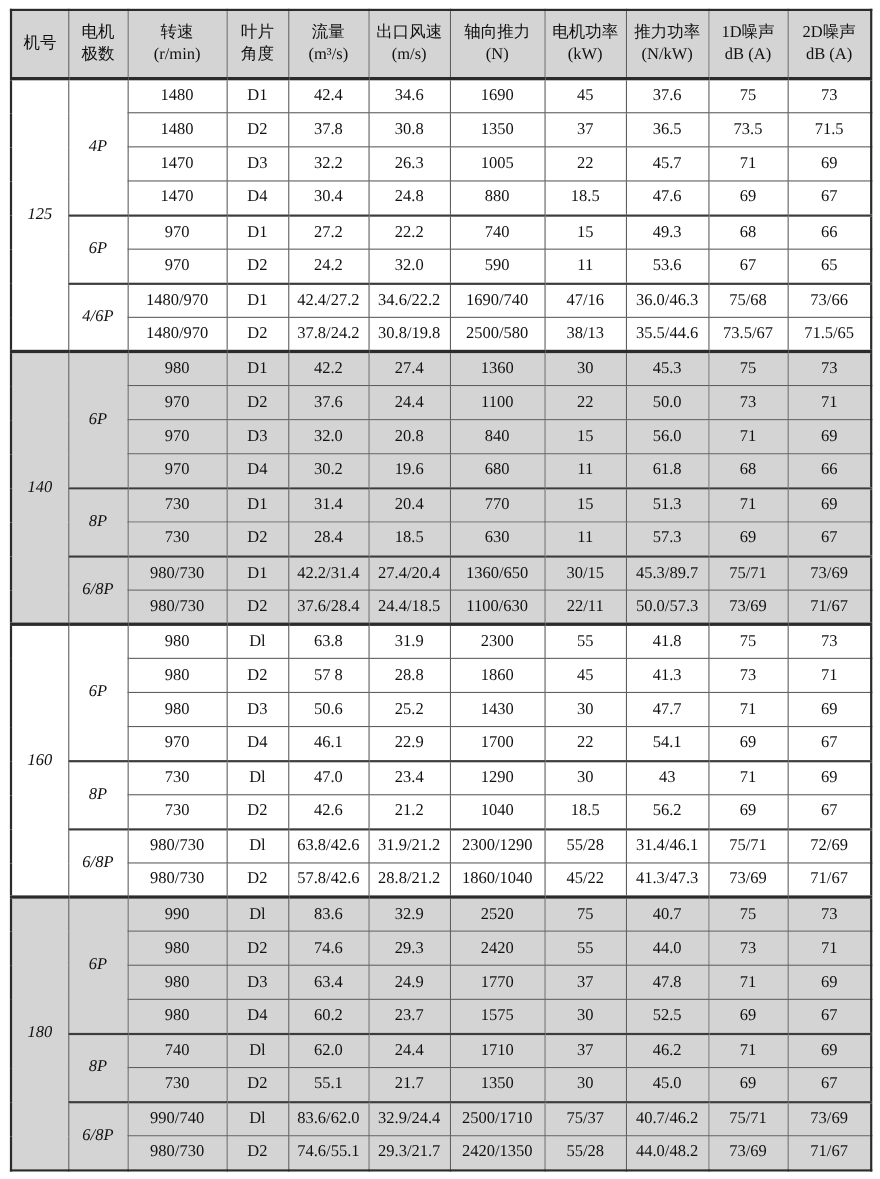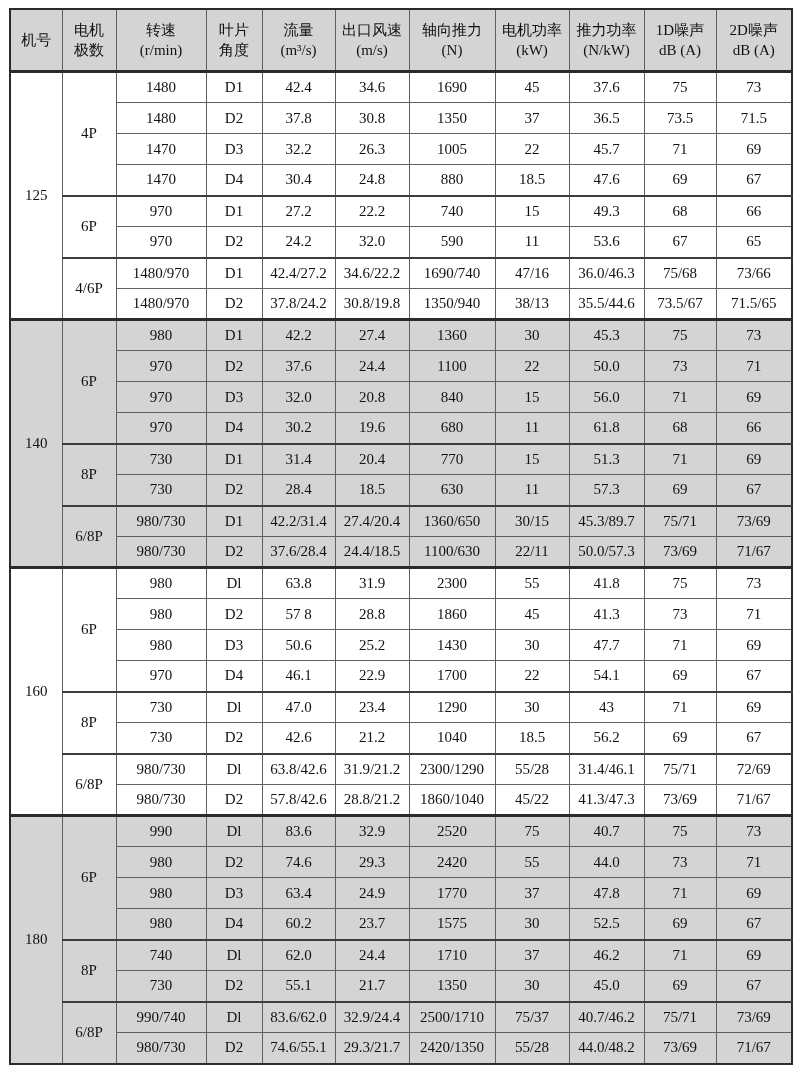--- a/index.html
+++ b/index.html
@@ -38,21 +38,21 @@
     height: 60px;
     background: #d4d4d4;
     line-height: 1.35;
     border-bottom: 3px solid #2b2b2b;
   }
   thead .h-line { display: block; }
   tbody tr { height: 31px; }
   tbody tr.shaded td { background: #d4d4d4; }
   tbody tr.group-start td { border-top: 2px solid #3c3c3c; }
   tbody tr.section-start td { border-top: 3px solid #2b2b2b; }
-  td.machine-no-cell, td.poles-cell { font-size: 15px; }
+  td.machine-no-cell, td.poles-cell { font-size: 15px; font-style: italic; }
 </style>
 </head>
 <body>
 
 <div class="page">
   <table class="spec">
     <colgroup>
       <col style="width:52px">
         <col style="width:54px">
         <col style="width:90px">
@@ -193,21 +193,21 @@
           <td>47/16</td>
           <td>36.0/46.3</td>
           <td>75/68</td>
           <td>73/66</td>
         </tr>
         <tr class="">
           <td>1480/970</td>
           <td>D2</td>
           <td>37.8/24.2</td>
           <td>30.8/19.8</td>
-          <td>1350/940</td>
+          <td>2500/580</td>
           <td>38/13</td>
           <td>35.5/44.6</td>
           <td>73.5/67</td>
           <td>71.5/65</td>
         </tr>
         <tr class="shaded section-start">
           <td rowspan="8" class="machine-no-cell">140</td>
           <td rowspan="4" class="poles-cell">6P</td>
           <td>980</td>
           <td>D1</td>

